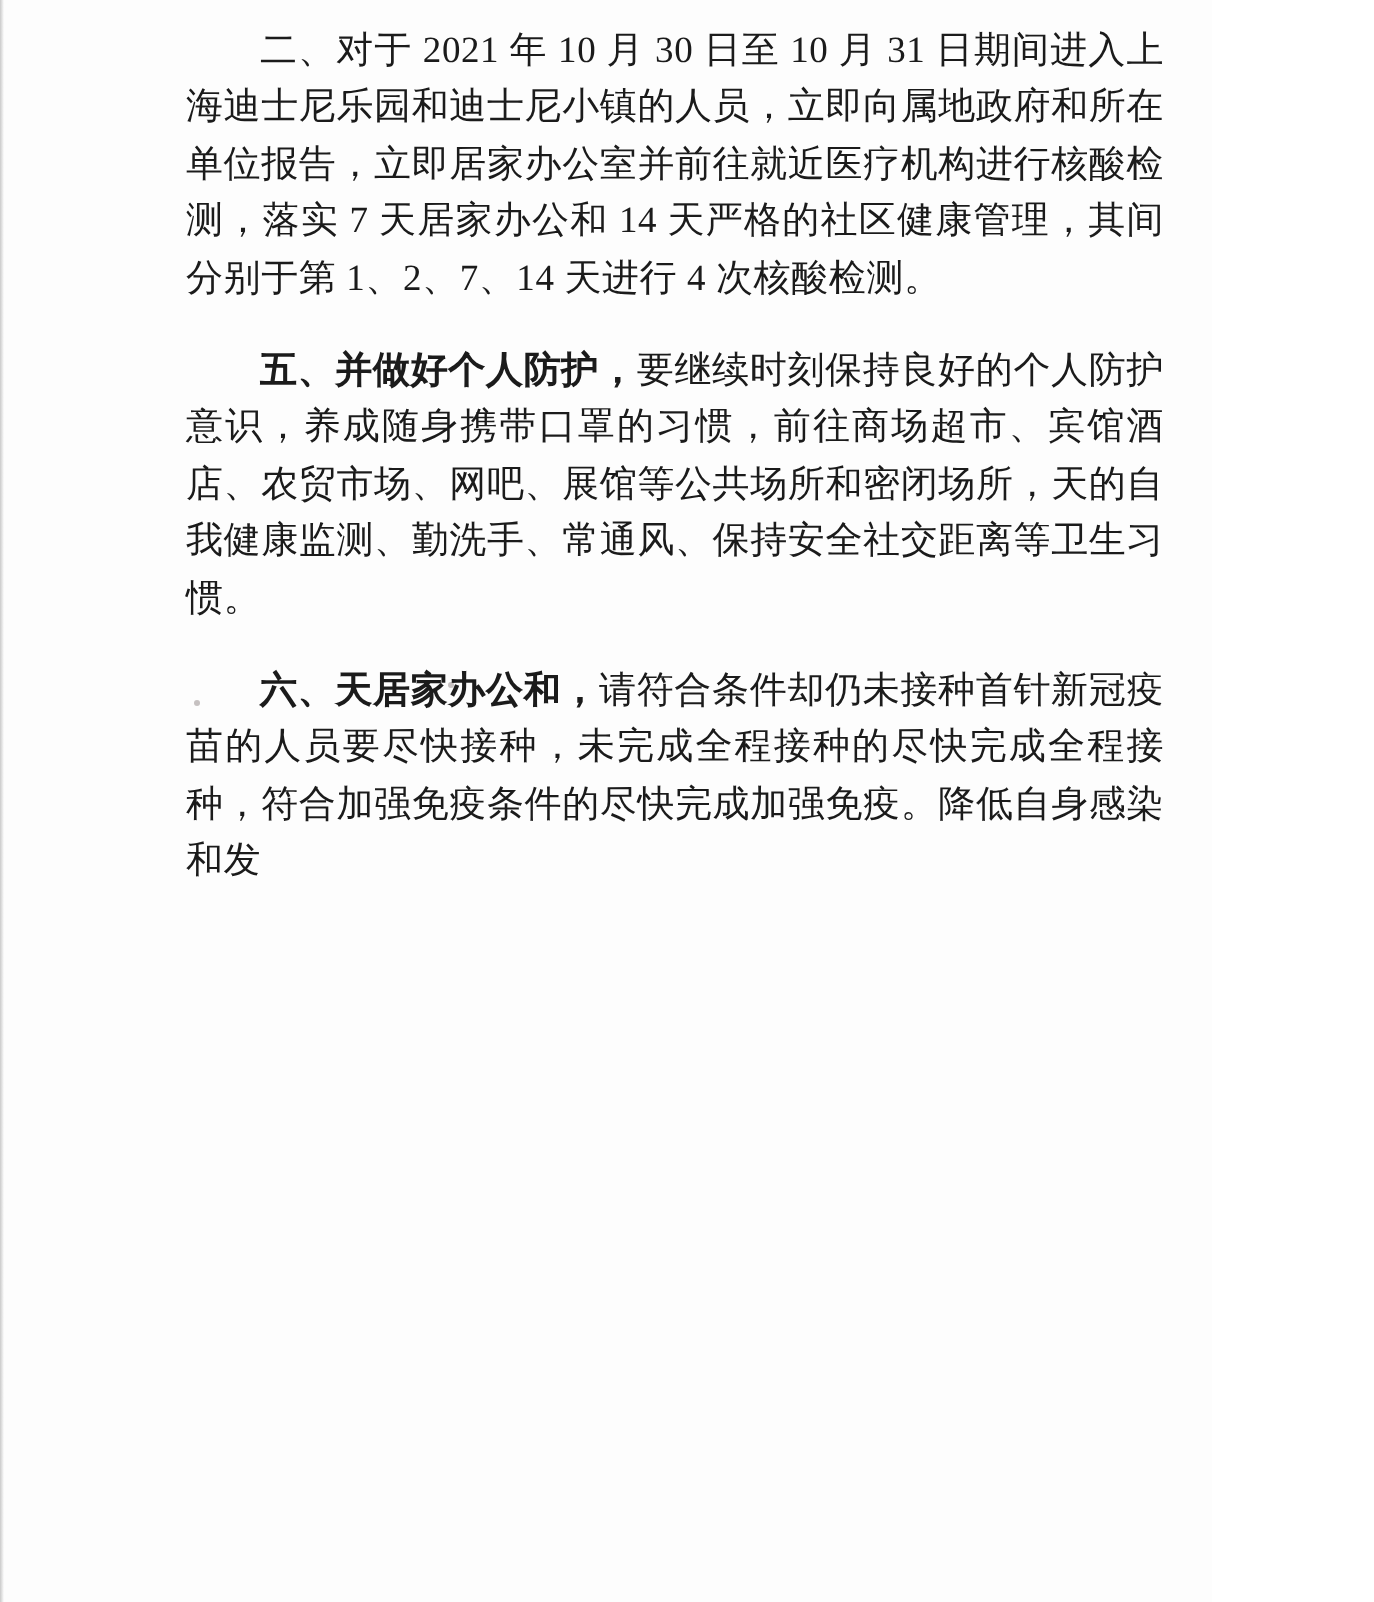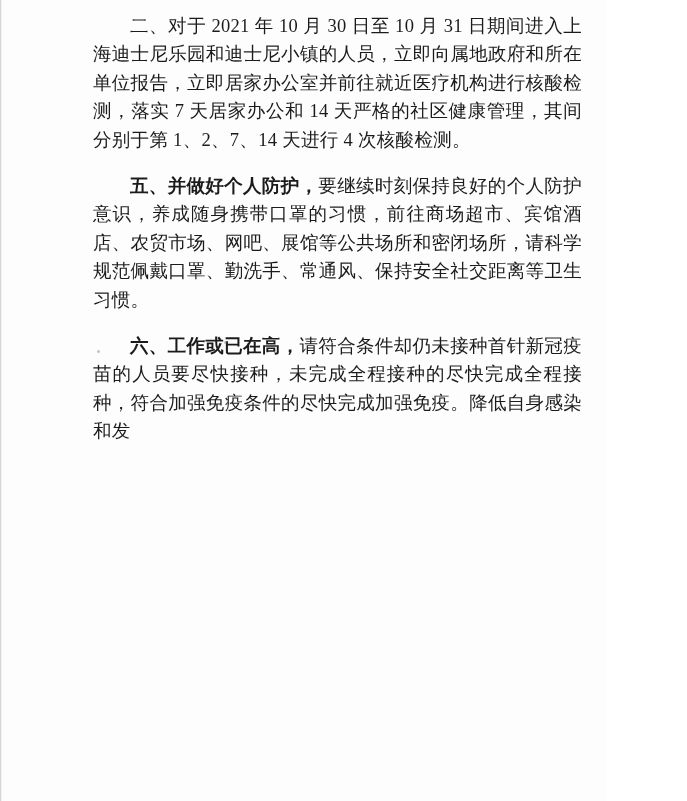--- a/index.html
+++ b/index.html
@@ -53,18 +53,18 @@
     background: rgba(130,120,120,0.45);
   }
 </style>
 </head>
 <body>
 
 <div class="page" style="background: rgb(253, 253, 253);">
   <div class="scan-edge"></div>
   <div class="doc" style="color: rgb(27, 27, 27);">
       <p class="para"><span class="seg-regular">二、对于 2021 年 10 月 30 日至 10 月 31 日期间进入上海迪士尼乐园和迪士尼小镇的人员，立即向属地政府和所在单位报告，立即居家办公室并前往就近医疗机构进行核酸检测，落实 7 天居家办公和 14 天严格的社区健康管理，其间分别于第 1、2、7、14 天进行 4 次核酸检测。</span></p>
-      <p class="para"><span class="seg-bold">五、并做好个人防护，</span><span class="seg-regular">要继续时刻保持良好的个人防护意识，养成随身携带口罩的习惯，前往商场超市、宾馆酒店、农贸市场、网吧、展馆等公共场所和密闭场所，请科学规范佩戴口罩、勤洗手、常通风、保持安全社交距离等卫生习惯。</span></p>
-      <p class="para"><span class="seg-bold">六、工作或已在高，</span><span class="seg-regular">请符合条件却仍未接种首针新冠疫苗的人员要尽快接种，未完成全程接种的尽快完成全程接种，符合加强免疫条件的尽快完成加强免疫。降低自身感染和发</span></p>
+      <p class="para"><span class="seg-bold">五、并做好个人防护，</span><span class="seg-regular">要继续时刻保持良好的个人防护意识，养成随身携带口罩的习惯，前往商场超市、宾馆酒店、农贸市场、网吧、展馆等公共场所和密闭场所，天的自我健康监测、勤洗手、常通风、保持安全社交距离等卫生习惯。</span></p>
+      <p class="para"><span class="seg-bold">六、天居家办公和，</span><span class="seg-regular">请符合条件却仍未接种首针新冠疫苗的人员要尽快接种，未完成全程接种的尽快完成全程接种，符合加强免疫条件的尽快完成加强免疫。降低自身感染和发</span></p>
     </div>
 <div class="speck" style="left: 97px; top: 350px;"></div>
     <div class="speck" style="left: 224px; top: 341px;"></div>
   </div>
 
 </body></html>

